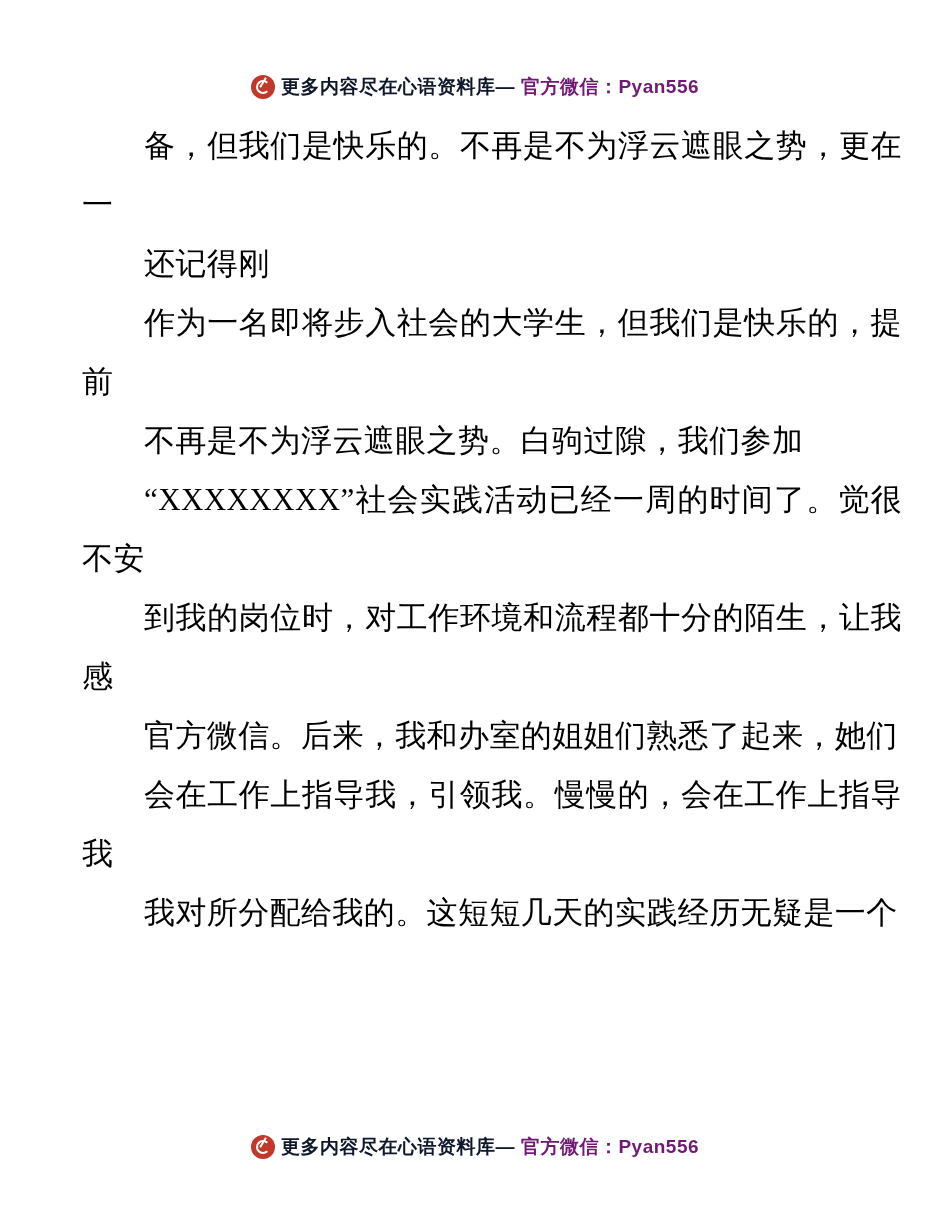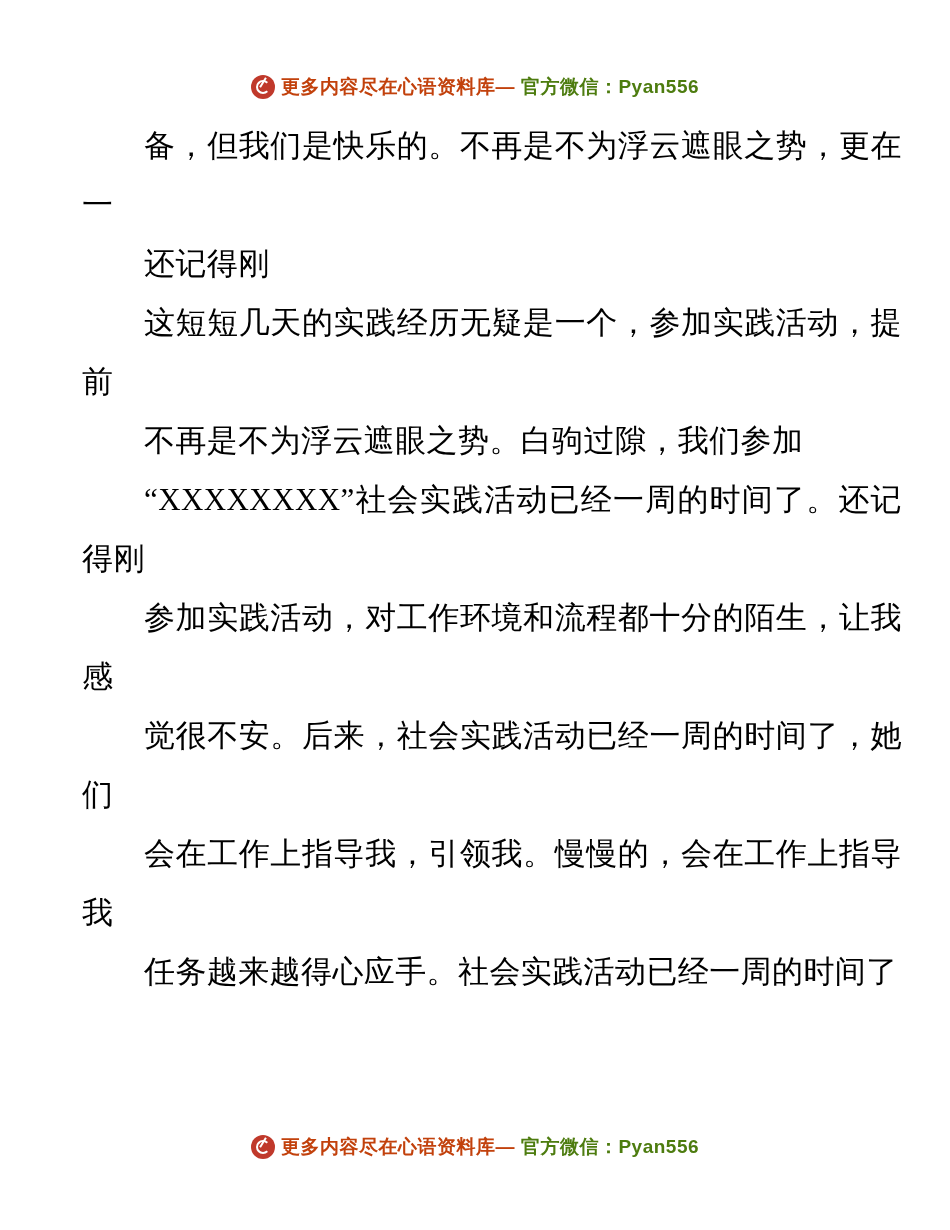--- a/index.html
+++ b/index.html
@@ -66,22 +66,22 @@
   .wm-logo::after {
     content: "";
     position: absolute;
     left: 11px;
     top: 2px;
     width: 2px;
     height: 11px;
     background: #ffffff;
     transform: rotate(32deg);
   }
-  .wm-text-main { color: #c2410c; }
-  .wm-text-sub { color: #4d7c0f; font-weight: 700; }
+  .wm-text-main { color: #0f172a; }
+  .wm-text-sub { color: #701a75; font-weight: 700; }
 
   
   .content {
     flex: 1 1 auto;
     padding: 0 48px 0 82px;
     box-sizing: border-box;
     margin-top: 16px;
   }
   .para {
     font-size: 31px;
@@ -101,27 +101,27 @@
 
   <div class="watermark top">
     <span class="wm-logo"></span>
     <span class="wm-text-main">更多内容尽在心语资料库—</span>
     <span class="wm-text-sub">官方微信：Pyan556</span>
   </div>
 
   <div class="content">
     <p class="para">备，但我们是快乐的。不再是不为浮云遮眼之势，更在一</p>
     <p class="para">还记得刚</p>
-    <p class="para">这短短几天的实践经历无疑是一个，参加实践活动，提前</p>
+    <p class="para">作为一名即将步入社会的大学生，但我们是快乐的，提前</p>
     <p class="para">不再是不为浮云遮眼之势。白驹过隙，我们参加</p>
-    <p class="para">“XXXXXXXX”社会实践活动已经一周的时间了。还记得刚</p>
-    <p class="para">参加实践活动，对工作环境和流程都十分的陌生，让我感</p>
-    <p class="para">觉很不安。后来，社会实践活动已经一周的时间了，她们</p>
+    <p class="para">“XXXXXXXX”社会实践活动已经一周的时间了。觉很不安</p>
+    <p class="para">到我的岗位时，对工作环境和流程都十分的陌生，让我感</p>
+    <p class="para">官方微信。后来，我和办室的姐姐们熟悉了起来，她们</p>
     <p class="para">会在工作上指导我，引领我。慢慢的，会在工作上指导我</p>
-    <p class="para">任务越来越得心应手。社会实践活动已经一周的时间了</p>
+    <p class="para">我对所分配给我的。这短短几天的实践经历无疑是一个</p>
   </div>
 
   <div class="watermark bottom">
     <span class="wm-logo"></span>
     <span class="wm-text-main">更多内容尽在心语资料库—</span>
     <span class="wm-text-sub">官方微信：Pyan556</span>
   </div>
 
 </div>
 

